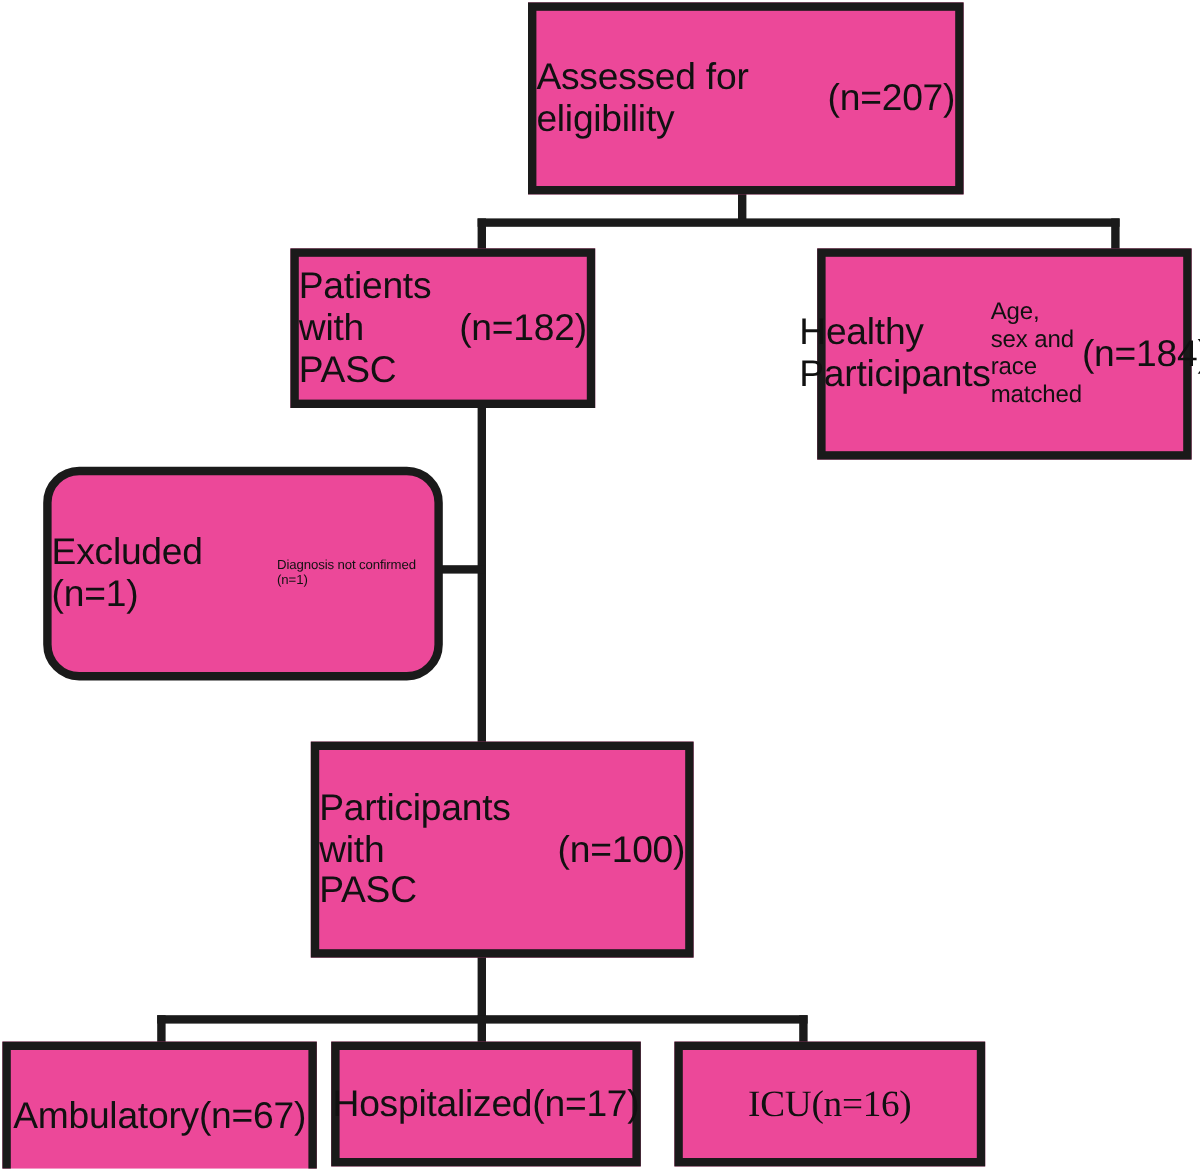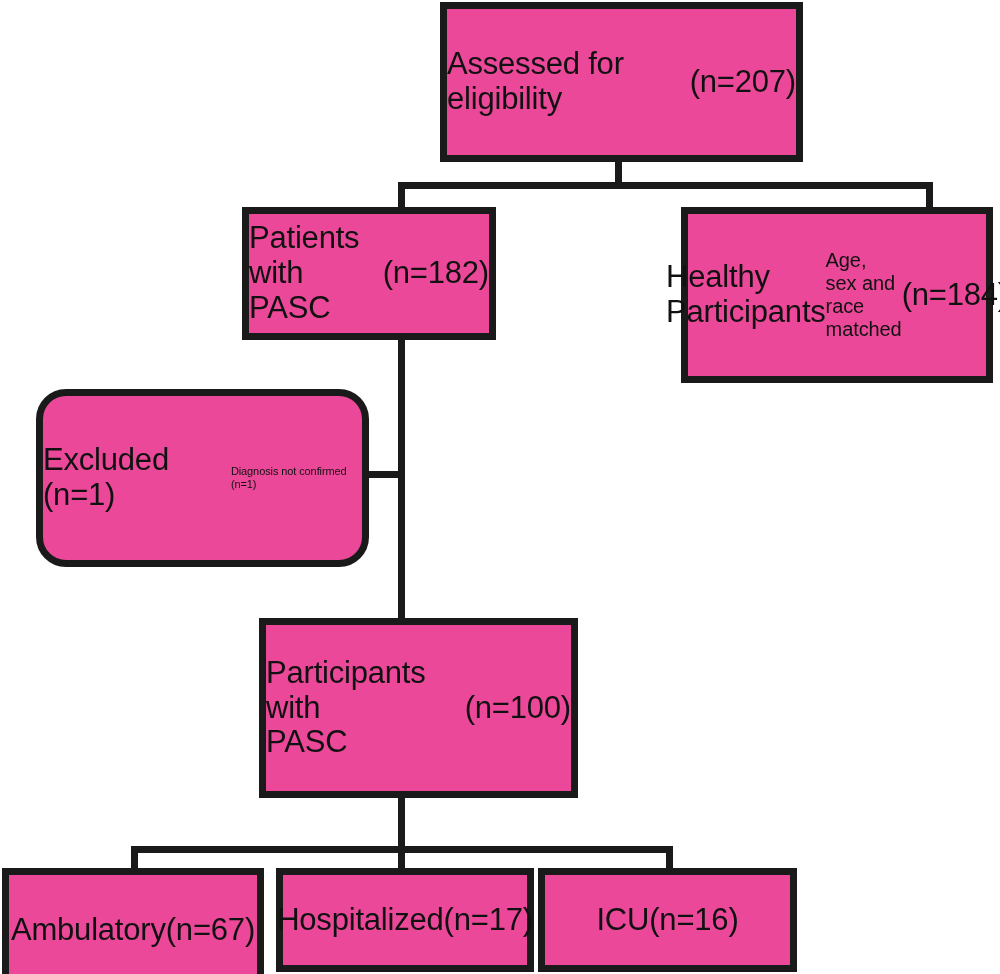--- a/index.html
+++ b/index.html
@@ -108,18 +108,18 @@
   <div class="node" style="left:2px; top:868px; width:262px; height:124px;">
     <div class="t-big">Ambulatory</div>
     <div class="t-big">(n=67)</div>
   </div>
 
   <div class="node" style="left:276px; top:868px; width:258px; height:104px;">
     <div class="t-big">Hospitalized</div>
     <div class="t-big">(n=17)</div>
   </div>
 
-  <div class="node" style="left:538px; top:868px; width:259px; height:104px;">
+  <div class="node" style="left:562px; top:868px; width:259px; height:104px;font-family:Liberation Serif, serif;">
     <div class="t-big">ICU</div>
     <div class="t-big">(n=16)</div>
   </div>
 
 </div>
 
 </body></html>

